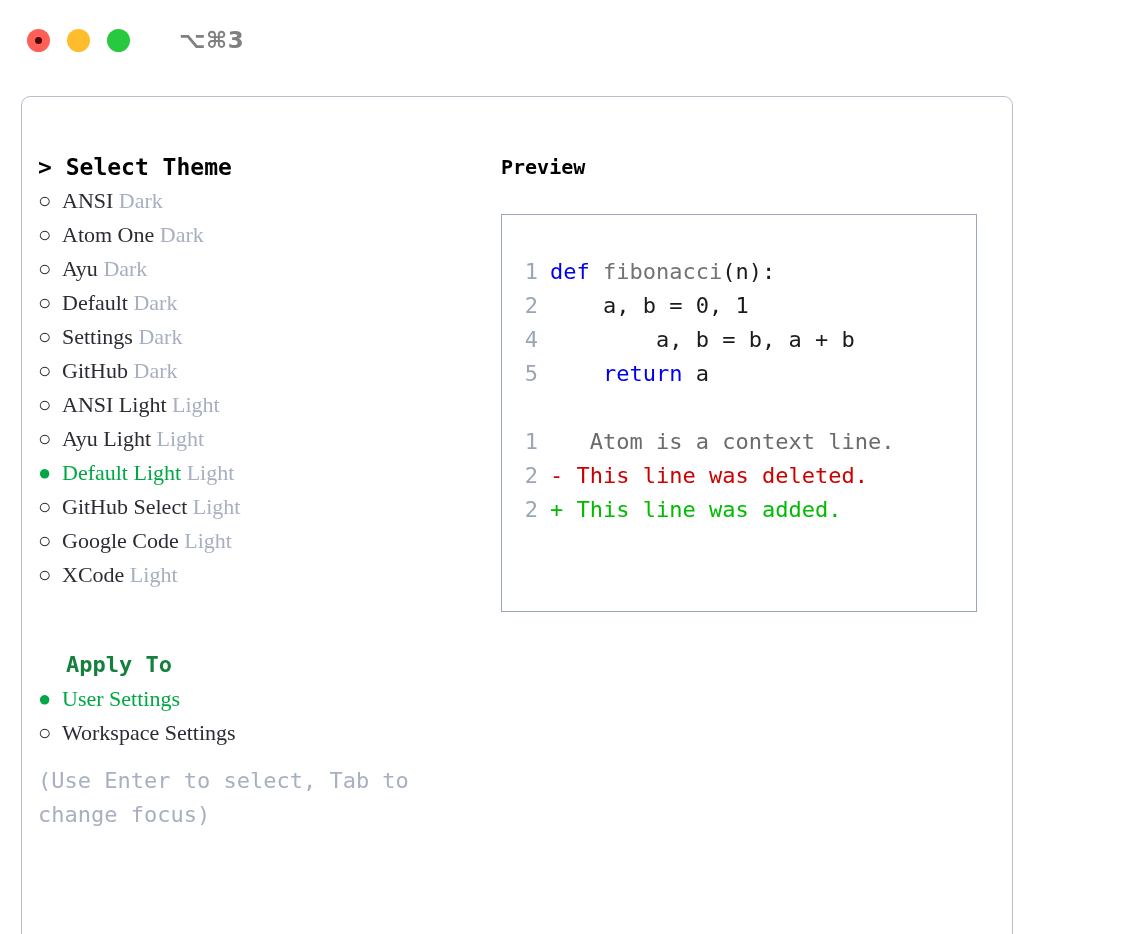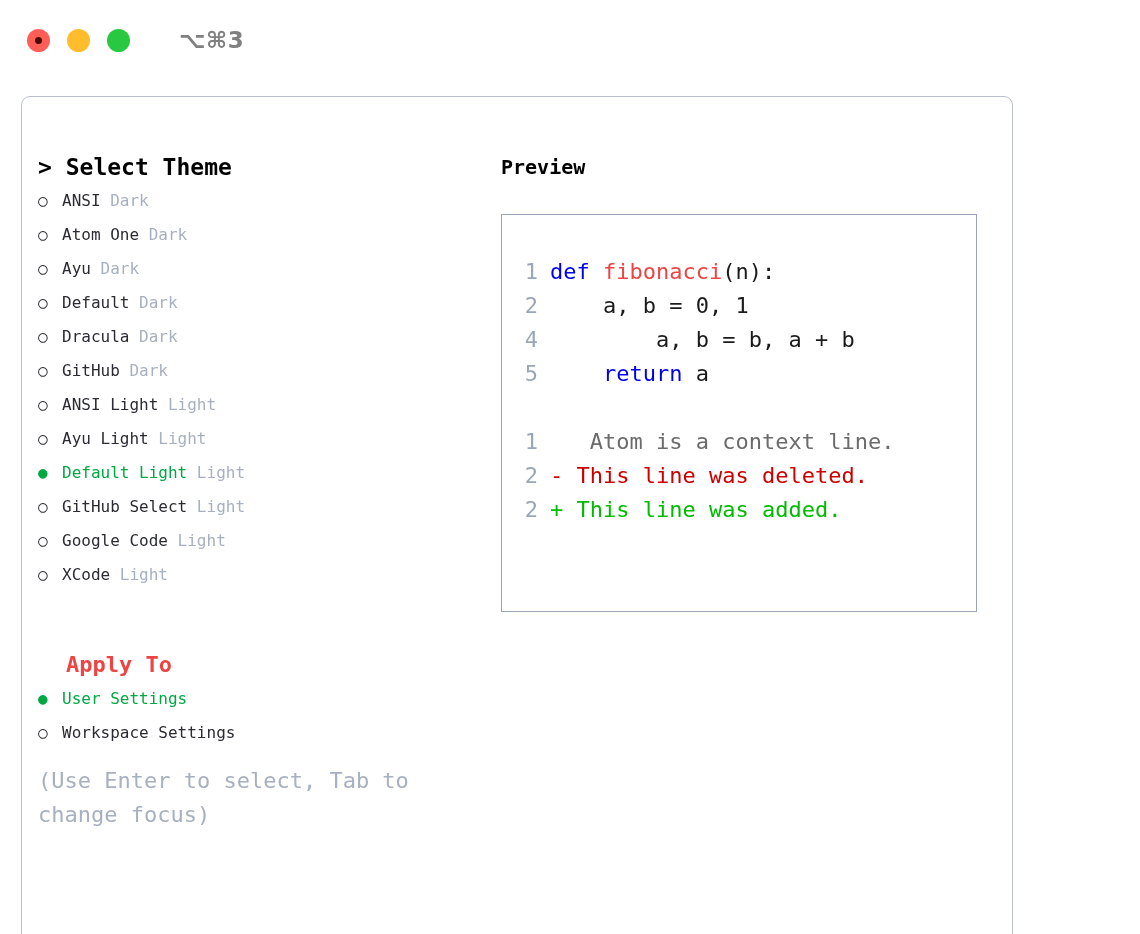--- a/index.html
+++ b/index.html
@@ -76,39 +76,40 @@
     width: 440px;
   }
   .section-header {
     font-size: 23px;
     font-weight: bold;
     color: #000000;
     line-height: 34px;
     white-space: pre;
   }
   .theme-row {
-    font-size: 16px;
+    font-size: 22px;
     line-height: 34px;
     color: #2b2b33;
     white-space: pre;
+    font-family: Liberation Serif, serif;
   }
   .marker {
     display: inline-block;
     width: 24px;
   }
   .marker-on  { color: #00a844; }
   .marker-off { color: #2b2b33; }
   .row-selected .name { color: #00a844; }
   .name  { color: #2b2b33; }
   .kind  { color: #a7b0c0; }
 
   .apply-header {
     font-size: 22px;
     font-weight: bold;
-    color: #ef4444;
+    color: #15803d;
     line-height: 34px;
     margin-top: 56px;
     padding-left: 28px;
     white-space: pre;
   }
   .hint {
     margin-top: 14px;
     font-size: 22px;
     line-height: 34px;
     color: #a7b0c0;
@@ -147,21 +148,21 @@
     white-space: pre;
   }
   .lineno {
     display: inline-block;
     width: 26px;
     text-align: right;
     color: #9aa6b8;
     margin-right: 12px;
   }
   .kw   { color: #0000ee; margin-top: 20px; }
-  .fn   { color: #ef4444; text-align: center; }
+  .fn   { color: #737373; text-align: center; }
   .plain{ color: #1a1a1a; }
   .diff-block { margin-top: 34px; }
   .ctx  { color: #6b6b6b; }
   .del  { color: #cc0000; }
   .add  { color: #00bb00; }
 </style>
 </head>
 <body>
 
 <div class="titlebar">
@@ -178,21 +179,21 @@
 <div class="window">
   <div class="cols">
 
     <div class="left-col">
       <div class="section-header">&gt; Select Theme</div>
       <div id="theme-list">
           <div class="theme-row"><span class="marker marker-off">○</span><span class="name">ANSI</span><span class="kind"> Dark</span></div>
           <div class="theme-row"><span class="marker marker-off">○</span><span class="name">Atom One</span><span class="kind"> Dark</span></div>
           <div class="theme-row"><span class="marker marker-off">○</span><span class="name">Ayu</span><span class="kind"> Dark</span></div>
           <div class="theme-row"><span class="marker marker-off">○</span><span class="name">Default</span><span class="kind"> Dark</span></div>
-          <div class="theme-row"><span class="marker marker-off">○</span><span class="name">Dracula</span><span class="kind"> Dark</span></div>
+          <div class="theme-row"><span class="marker marker-off">○</span><span class="name">Settings</span><span class="kind"> Dark</span></div>
           <div class="theme-row"><span class="marker marker-off">○</span><span class="name">GitHub</span><span class="kind"> Dark</span></div>
           <div class="theme-row"><span class="marker marker-off">○</span><span class="name">ANSI Light</span><span class="kind"> Light</span></div>
           <div class="theme-row"><span class="marker marker-off">○</span><span class="name">Ayu Light</span><span class="kind"> Light</span></div>
           <div class="theme-row row-selected"><span class="marker marker-on">●</span><span class="name">Default Light</span><span class="kind"> Light</span></div>
           <div class="theme-row"><span class="marker marker-off">○</span><span class="name">GitHub Select</span><span class="kind"> Light</span></div>
           <div class="theme-row"><span class="marker marker-off">○</span><span class="name">Google Code</span><span class="kind"> Light</span></div>
           <div class="theme-row"><span class="marker marker-off">○</span><span class="name">XCode</span><span class="kind"> Light</span></div>
         </div>
       <div class="apply-header">Apply To</div>
       <div id="apply-list">

